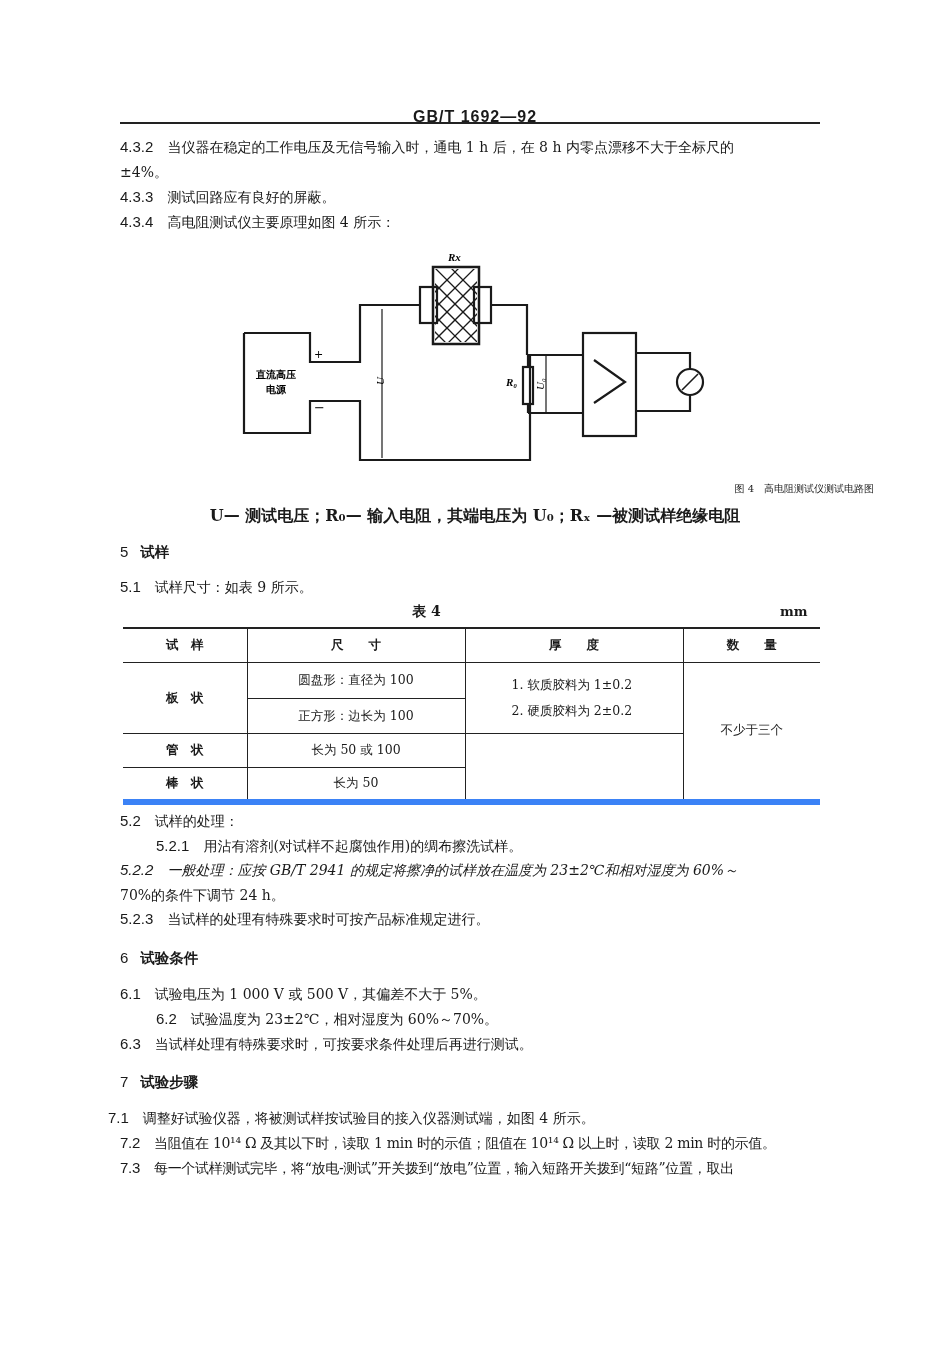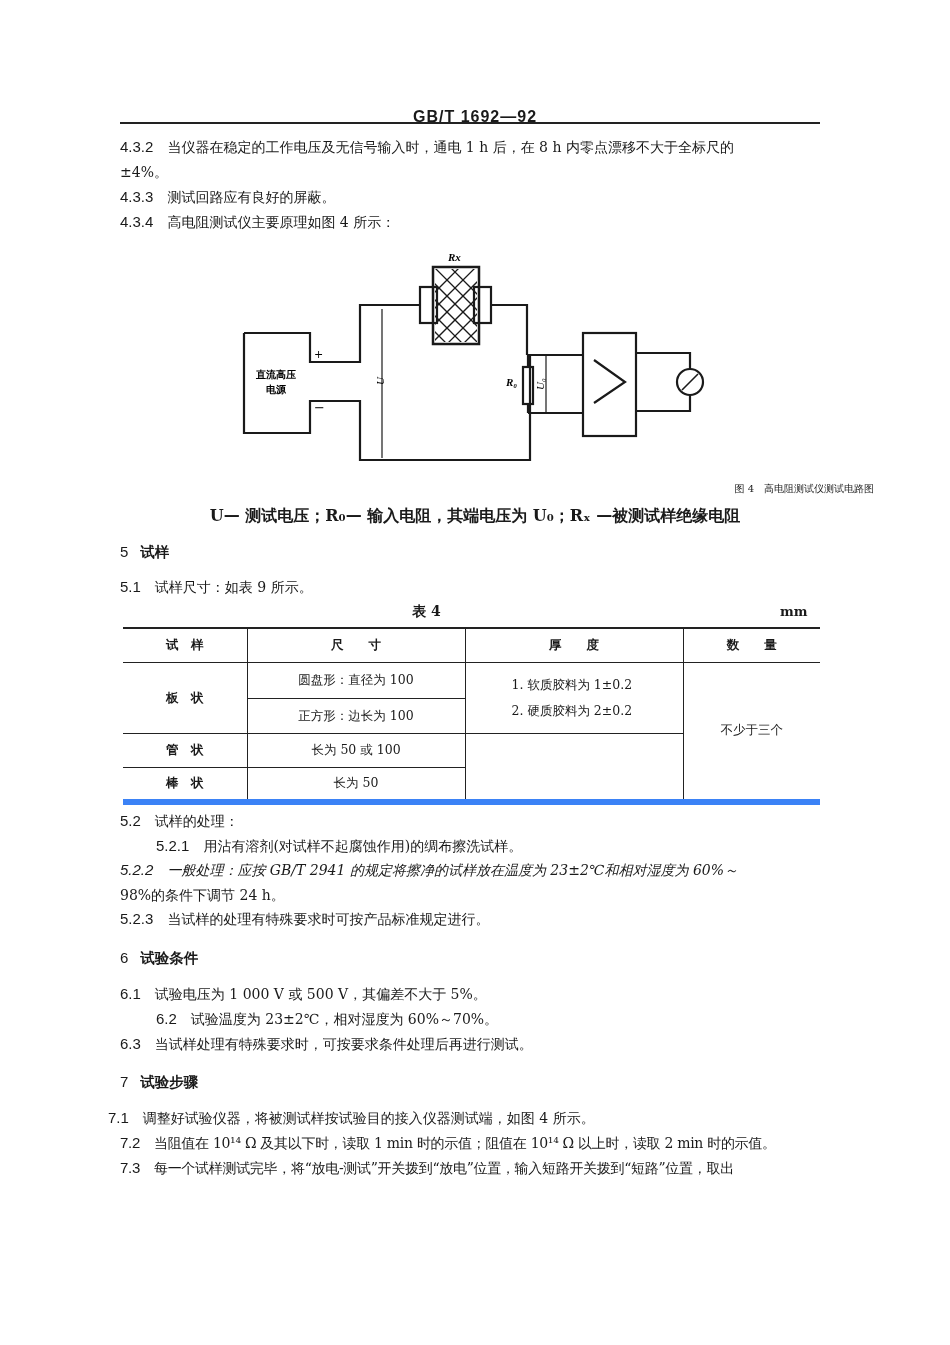--- a/index.html
+++ b/index.html
@@ -137,21 +137,21 @@
 
 <div class="abs line" style="left:120px;top:810px;">
   <span class="num">5.2</span><span>试样的处理：</span>
 </div>
 <div class="abs line" style="left:120px;top:835px;margin-left:36px;">
   <span class="num">5.2.1</span><span>用沾有溶剂(对试样不起腐蚀作用)的绸布擦洗试样。</span>
 </div>
 <div class="abs line" style="left:120px;top:859px;font-style:italic;">
   <span class="num">5.2.2</span><span>一般处理：应按 GB/T 2941 的规定将擦净的试样放在温度为 23±2℃和相对湿度为 60%～</span>
 </div>
-<div class="abs line" style="left:120px;top:884px;">98%的条件下调节 24 h。</div>
+<div class="abs line" style="left:120px;top:884px;">70%的条件下调节 24 h。</div>
 <div class="abs line" style="left:120px;top:908px;">
   <span class="num">5.2.3</span><span>当试样的处理有特殊要求时可按产品标准规定进行。</span>
 </div>
 
 <div class="abs line sec" style="left:120px;top:947px;">
   <span class="num">6</span><span>试验条件</span>
 </div>
 <div class="abs line" style="left:120px;top:983px;">
   <span class="num">6.1</span><span>试验电压为 1 000 V 或 500 V，其偏差不大于 5%。</span>
 </div>

